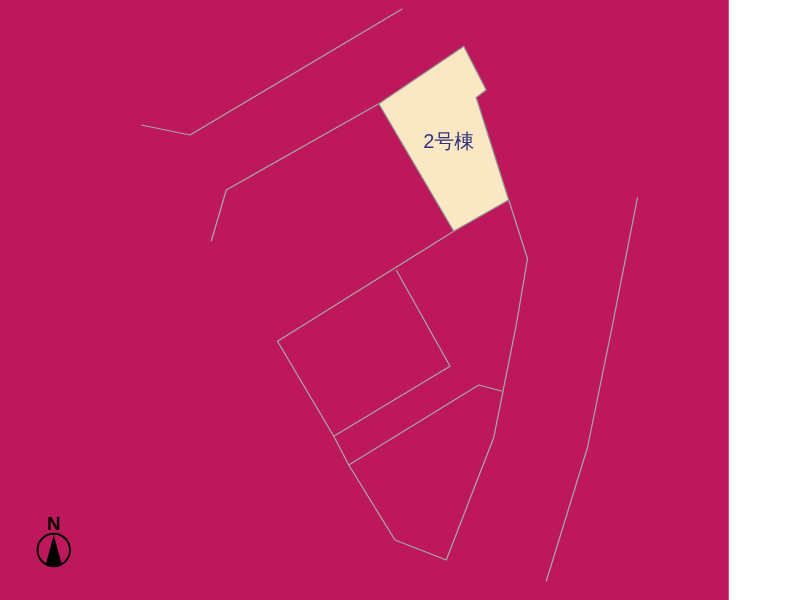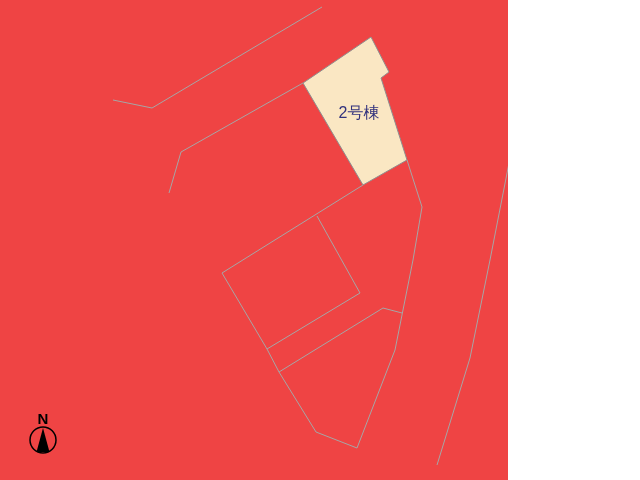--- a/index.html
+++ b/index.html
@@ -3,23 +3,23 @@
 <meta charset="utf-8">
 <style>
   html, body {
     margin: 0;
     padding: 0;
     background: #ffffff;
     font-family: "Liberation Sans", "DejaVu Sans", sans-serif;
   }
   .plan-wrap {
     position: relative;
-    width: 508px;
+    width: 583px;
     height: 480px;
-    background: #ef4444;
+    background: #be185d;
     overflow: hidden;
   }
   svg text { user-select: none; }
 </style>
 </head>
 <body>
 
 <div class="plan-wrap">
   <svg width="640" height="480" viewBox="0 0 640 480" xmlns="http://www.w3.org/2000/svg">
       <polyline points="113,100 152,108 322,7" fill="none" stroke="#a6a6a6" stroke-width="1" stroke-linejoin="round"></polyline>

